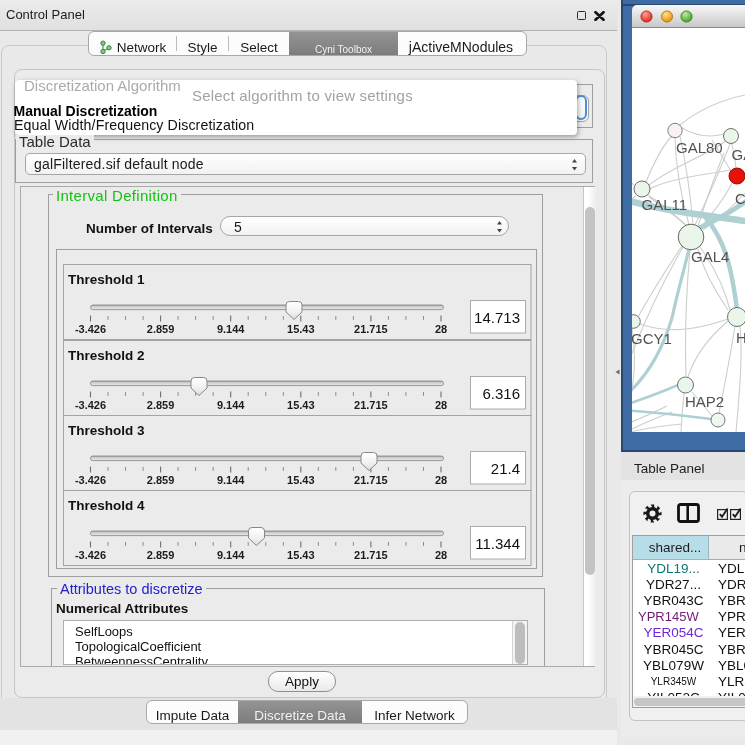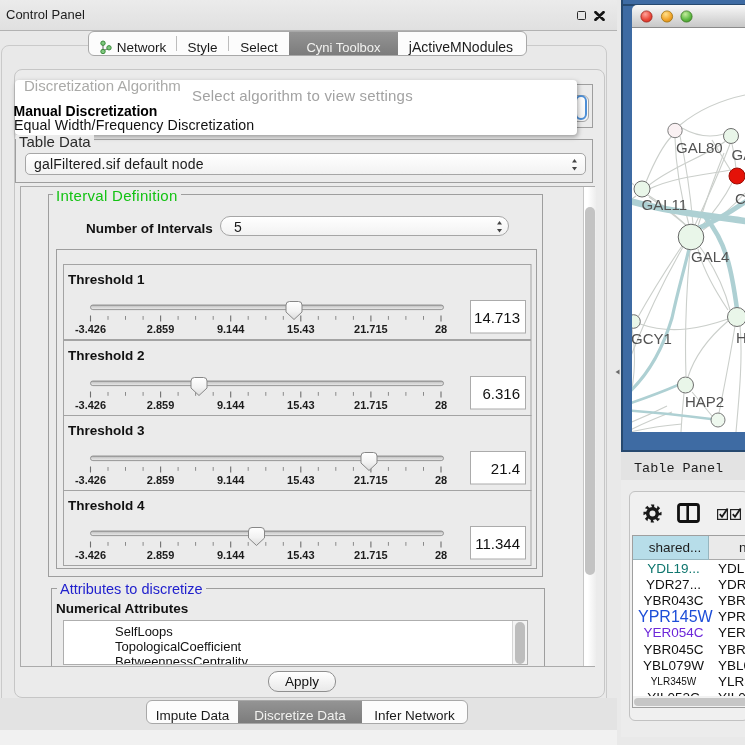--- a/index.html
+++ b/index.html
@@ -34,21 +34,21 @@
     <svg width="13" height="15" viewBox="0 0 13 15" style="margin-right:5px;">
       <path d="M4 4 L4 11 M4.5 10.5 L9.5 8.5" stroke="#7a7a7a" stroke-width="1.2" fill="none"></path>
       <circle cx="4" cy="3.2" r="2.2" fill="#7ec87e" stroke="#3d8b3d"></circle>
       <circle cx="4" cy="11.5" r="2.2" fill="#7ec87e" stroke="#3d8b3d"></circle>
       <circle cx="10" cy="7.8" r="2.2" fill="#7ec87e" stroke="#3d8b3d"></circle>
     </svg>Network</div>
   <div class="sep"></div>
   <div class="s" style="width:51px;">Style</div>
   <div class="sep"></div>
   <div class="s" style="width:60px;">Select</div>
-  <div class="s sel" style="width:109px;font-size:13px;">Cyni Toolbox</div>
+  <div class="s sel" style="width:109px;font-size:10px;">Cyni Toolbox</div>
   <div class="s" style="width:126px;font-size:14px;">jActiveMNodules</div>
 </div>
 
 <div class="abs" style="left:13.5px;top:69px;width:589px;height:627px;background:#ebebeb;border:1px solid #c6c6c6;border-radius:8px;"></div>
 
 <div class="grp" style="left:15px;top:84px;width:576px;height:42px;"></div>
 <div class="combo" style="left:25px;top:95px;width:562px;height:25px;border-radius:6px;"></div>
 <div class="abs" style="left:575px;top:95px;width:8px;height:21px;border:2.5px solid #4e8fd6;border-radius:6px;"></div>
 
 <div class="abs" style="left:15px;top:80px;width:562px;height:55px;background:#ffffff;border-radius:4px;box-shadow:1px 2px 5px rgba(0,0,0,0.35);"></div>
@@ -159,21 +159,21 @@
 <path d="M185.5 48 L185.5 41 Q185.5 37.5 189.0 37.5 L198.0 37.5 Q201.5 37.5 201.5 41 L201.5 48 L193.5 55.5 Z" fill="url(#thg)" stroke="#878787" stroke-width="1"></path>
 <rect x="407.5" y="36.5" width="55" height="32.5" fill="#ffffff" stroke="#ababab"></rect>
 <text x="457" y="58.5" font-size="15" fill="#111" text-anchor="end" font-family="Liberation Sans">11.344</text>
 </svg>
 
 <div class="abs" style="left:40px;top:580px;width:546px;height:86px;overflow:hidden;">
   <div class="grp" style="left:11px;top:8px;width:492px;height:100px;"></div>
 </div>
 <div class="gtitle" style="left:57px;top:582.5px;color:#2121cd;font-size:14.5px;">Attributes to discretize</div>
 <div class="abs bold" style="left:56px;top:600.5px;font-size:13.5px;color:#111;">Numerical Attributes</div>
-<div class="abs" style="left:63px;top:620px;width:465px;height:45px;background:#fff;border:1px solid #aeaeae;box-sizing:border-box;overflow:hidden;padding-left:40px;">
+<div class="abs" style="left:63px;top:620px;width:465px;height:45px;background:#fff;border:1px solid #aeaeae;box-sizing:border-box;overflow:hidden;">
   <div style="font-size:13px;color:#111;padding:2.5px 0 0 11px;line-height:15px;">SelfLoops<br>TopologicalCoefficient<br>BetweennessCentrality</div>
   <div class="abs" style="right:0;top:0;width:14px;height:45px;background:#f4f4f4;border-left:1px solid #d5d5d5;"></div>
   <div class="abs" style="right:2px;top:1px;width:10px;height:42px;background:#bdbdbd;border-radius:5px;"></div>
 </div>
 
 <div class="abs" style="left:268px;top:671px;width:68px;height:21px;background:linear-gradient(#fff,#e9e9e9);border:1px solid #8f8f8f;border-radius:10px;box-sizing:border-box;text-align:center;font-size:13.5px;color:#111;line-height:19px;">Apply</div>
 
 <div class="abs" style="left:0;top:698px;width:617px;height:31.5px;background:#e3e3e3;"></div>
 
 <div class="seg" style="left:146px;top:700px;width:320px;height:22px;">
@@ -278,21 +278,21 @@
 <text x="9.5" y="181.5">GAL11</text>
 <text x="103" y="175.5">C</text>
 <text x="59" y="234">GAL4</text>
 <text x="-1" y="316">GCY1</text>
 <text x="104" y="315">H</text>
 <text x="53" y="379">HAP2</text>
 </g>
 </svg>
 </div>
 
-<div class="abs" style="left:621px;top:452px;width:124px;height:28px;background:#e3e3e3;font-family:Liberation Mono, monospace;">
+<div class="abs" style="left:621px;top:452px;width:124px;height:28px;background:#e3e3e3;">
   <div class="abs" style="left:13px;top:8.5px;font-size:13.5px;color:#1d1d1d;">Table Panel</div>
 </div>
 <div class="abs" style="left:621px;top:480px;width:124px;height:257px;background:#ececec;"></div>
 <div class="abs" style="left:629px;top:491px;width:120px;height:230px;background:#f0f0f0;border:1px solid #c2c2c2;border-radius:6px;box-sizing:border-box;"></div>
 
 <svg class="abs" style="left:642.5px;top:503.5px;" width="19" height="19" viewBox="0 0 19 19">
   <path fill="#1a1a1a" d="M18.53 7.74 L18.53 11.26 L15.89 11.15 L14.44 13.88 L17.13 14.64 L14.64 17.13 L12.86 15.18 L9.90 16.09 L11.26 18.53 L7.74 18.53 L7.85 15.89 L5.12 14.44 L4.36 17.13 L1.87 14.64 L3.82 12.86 L2.91 9.90 L0.47 11.26 L0.47 7.74 L3.11 7.85 L4.56 5.12 L1.87 4.36 L4.36 1.87 L6.14 3.82 L9.10 2.91 L7.74 0.47 L11.26 0.47 L11.15 3.11 L13.88 4.56 L14.64 1.87 L17.13 4.36 L15.18 6.14 L16.09 9.10 Z"></path>
   <circle cx="9.5" cy="9.5" r="3.0" fill="#efefef"></circle>
 </svg>
 <svg class="abs" style="left:677px;top:503px;" width="23" height="20" viewBox="0 0 23 20">
@@ -308,21 +308,21 @@
 
 <div class="abs" style="left:632px;top:535px;width:113px;height:173px;background:#fff;border:1px solid #9f9f9f;border-right:none;box-sizing:border-box;overflow:hidden;">
   <div class="abs" style="left:0;top:0;width:76px;height:24px;background:#b7dde9;border-right:1px solid #97b6bf;border-bottom:1px solid #97b6bf;box-sizing:border-box;text-align:center;text-indent:9px;line-height:23px;font-size:13.5px;color:#1d1d1d;">shared...</div>
   <div class="abs" style="left:76px;top:0;width:37px;height:24px;background:#eaeaea;border-bottom:1px solid #aaa;box-sizing:border-box;font-size:13.5px;color:#1d1d1d;line-height:23px;padding-left:30px;">na</div>
   <div class="abs" style="left:0;top:24.5px;width:76px;height:16px;text-align:center;text-indent:5px;font-size:13.5px;color:#0f766e;line-height:16px;">YDL19...</div>
 <div class="abs" style="left:85px;top:24.5px;width:40px;height:16px;font-size:13.5px;color:#111;line-height:16px;">YDL19</div>
 <div class="abs" style="left:0;top:40.7px;width:76px;height:16px;text-align:center;text-indent:5px;font-size:13.5px;color:#111;line-height:16px;">YDR27...</div>
 <div class="abs" style="left:85px;top:40.7px;width:40px;height:16px;font-size:13.5px;color:#111;line-height:16px;">YDR27</div>
 <div class="abs" style="left:0;top:56.9px;width:76px;height:16px;text-align:center;text-indent:5px;font-size:13.5px;color:#111;line-height:16px;">YBR043C</div>
 <div class="abs" style="left:85px;top:56.9px;width:40px;height:16px;font-size:13.5px;color:#111;line-height:16px;">YBR04</div>
-<div class="abs" style="left:0;top:73.1px;width:76px;height:16px;text-align:right;text-indent:5px;font-size:16px;color:#1d4ed8;line-height:16px;">YPR145W</div>
+<div class="abs" style="left:0;top:73.1px;width:76px;height:16px;text-align:left;text-indent:5px;font-size:13px;color:#701a75;line-height:16px;">YPR145W</div>
 <div class="abs" style="left:85px;top:73.1px;width:40px;height:16px;font-size:13.5px;color:#111;line-height:16px;">YPR14</div>
 <div class="abs" style="left:0;top:89.3px;width:76px;height:16px;text-align:center;text-indent:5px;font-size:13.5px;color:#6d28d9;line-height:16px;">YER054C</div>
 <div class="abs" style="left:85px;top:89.3px;width:40px;height:16px;font-size:13.5px;color:#111;line-height:16px;">YER05</div>
 <div class="abs" style="left:0;top:105.5px;width:76px;height:16px;text-align:center;text-indent:5px;font-size:13.5px;color:#111;line-height:16px;">YBR045C</div>
 <div class="abs" style="left:85px;top:105.5px;width:40px;height:16px;font-size:13.5px;color:#111;line-height:16px;">YBR04</div>
 <div class="abs" style="left:0;top:121.7px;width:76px;height:16px;text-align:center;text-indent:5px;font-size:13.5px;color:#111;line-height:16px;">YBL079W</div>
 <div class="abs" style="left:85px;top:121.7px;width:40px;height:16px;font-size:13.5px;color:#111;line-height:16px;">YBL07</div>
 <div class="abs" style="left:0;top:137.9px;width:76px;height:16px;text-align:center;text-indent:5px;font-size:10px;color:#111;line-height:16px;">YLR345W</div>
 <div class="abs" style="left:85px;top:137.9px;width:40px;height:16px;font-size:13.5px;color:#111;line-height:16px;">YLR34</div>
 <div class="abs" style="left:0;top:154.1px;width:76px;height:16px;text-align:center;text-indent:5px;font-size:13.5px;color:#111;line-height:16px;">YIL052C</div>

